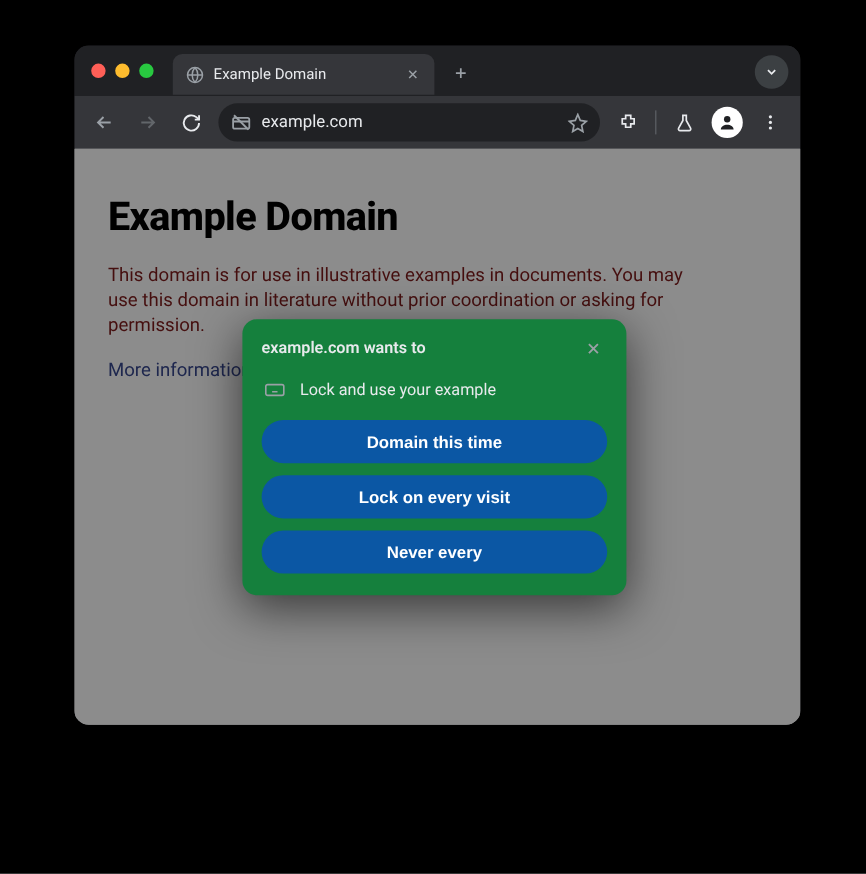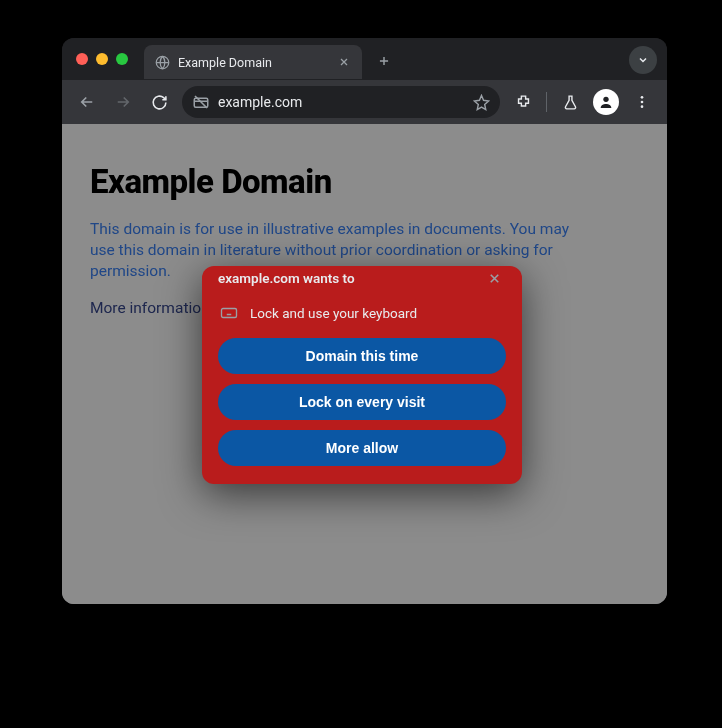--- a/index.html
+++ b/index.html
@@ -124,41 +124,41 @@
     }
     .page-h1 {
       font-size: 33px;
       font-weight: 800;
       color: #000;
       margin-bottom: 18px;
       letter-spacing: -0.5px;
     }
     .page-p {
       font-size: 15.5px;
-      color: #3b82f6;
+      color: #7f1d1d;
       line-height: 1.35;
       margin-bottom: 16px;
     }
     .page-link {
       font-size: 15.5px;
       color: #38488f;
     }
     .overlay {
       position: absolute;
       inset: 0;
       background: rgba(0,0,0,0.45);
     }
     .permission-dialog {
       position: absolute;
       left: 140px;
       top: 142px;
       width: 320px;
-      background: #b91c1c;
+      background: #15803d;
       border-radius: 12px;
-      padding: 0 16px 18px 16px;
+      padding: 12px 16px 18px 16px;
       box-shadow: 0 10px 40px rgba(0,0,0,0.6);
       color: #e8eaed;
     }
     .perm-header {
       display: flex;
       align-items: center;
       justify-content: space-between;
       margin-bottom: 14px;
     }
     .perm-title { font-size: 13.5px; font-weight: 600; }
@@ -300,20 +300,20 @@
           </svg>
         </div>
       </div>
       <div class="perm-row">
         <span class="perm-row-icon">
           <svg width="18" height="18" viewBox="0 0 24 24" fill="none" stroke="currentColor" stroke-width="1.8">
             <rect x="2" y="6" width="20" height="12" rx="2"></rect>
             <path d="M6 10h.01M10 10h.01M14 10h.01M18 10h.01M6 14h.01M18 14h.01M9 14h6"></path>
           </svg>
         </span>
-        <span class="perm-row-text">Lock and use your keyboard</span>
+        <span class="perm-row-text">Lock and use your example</span>
       </div>
       <button class="perm-btn">Domain this time</button>
       <button class="perm-btn">Lock on every visit</button>
-      <button class="perm-btn">More allow</button>
+      <button class="perm-btn">Never every</button>
     </div>
   </div>
 </div>
 
 </body></html>

